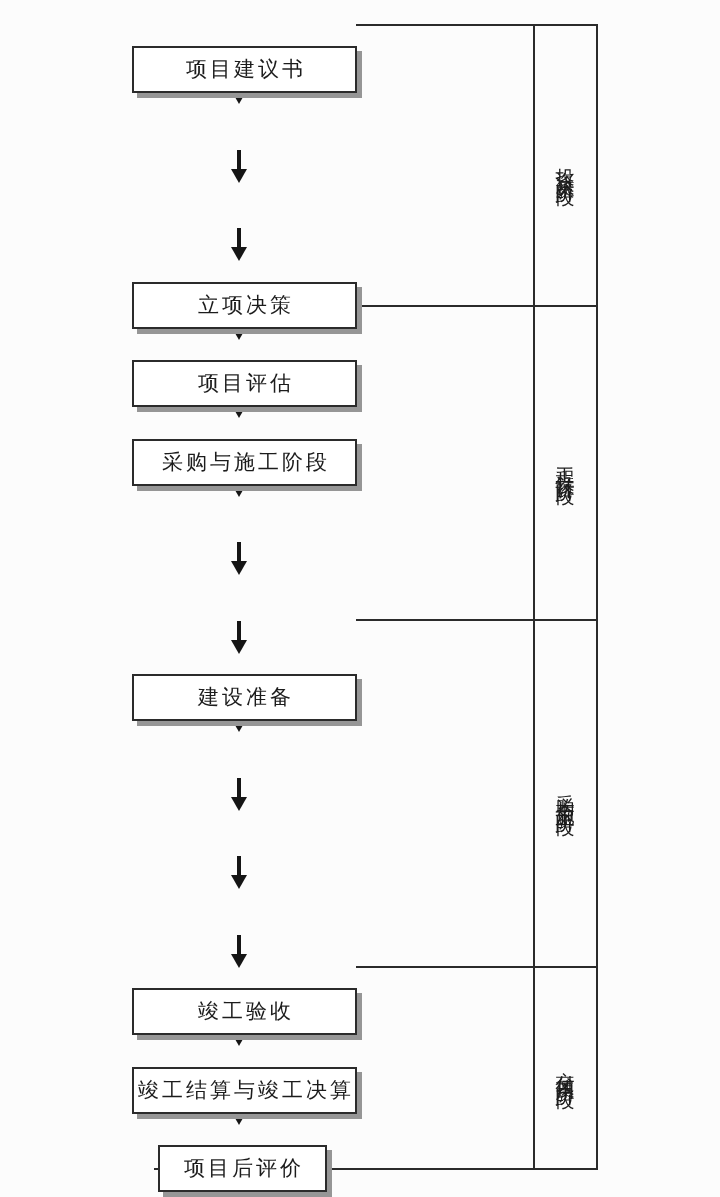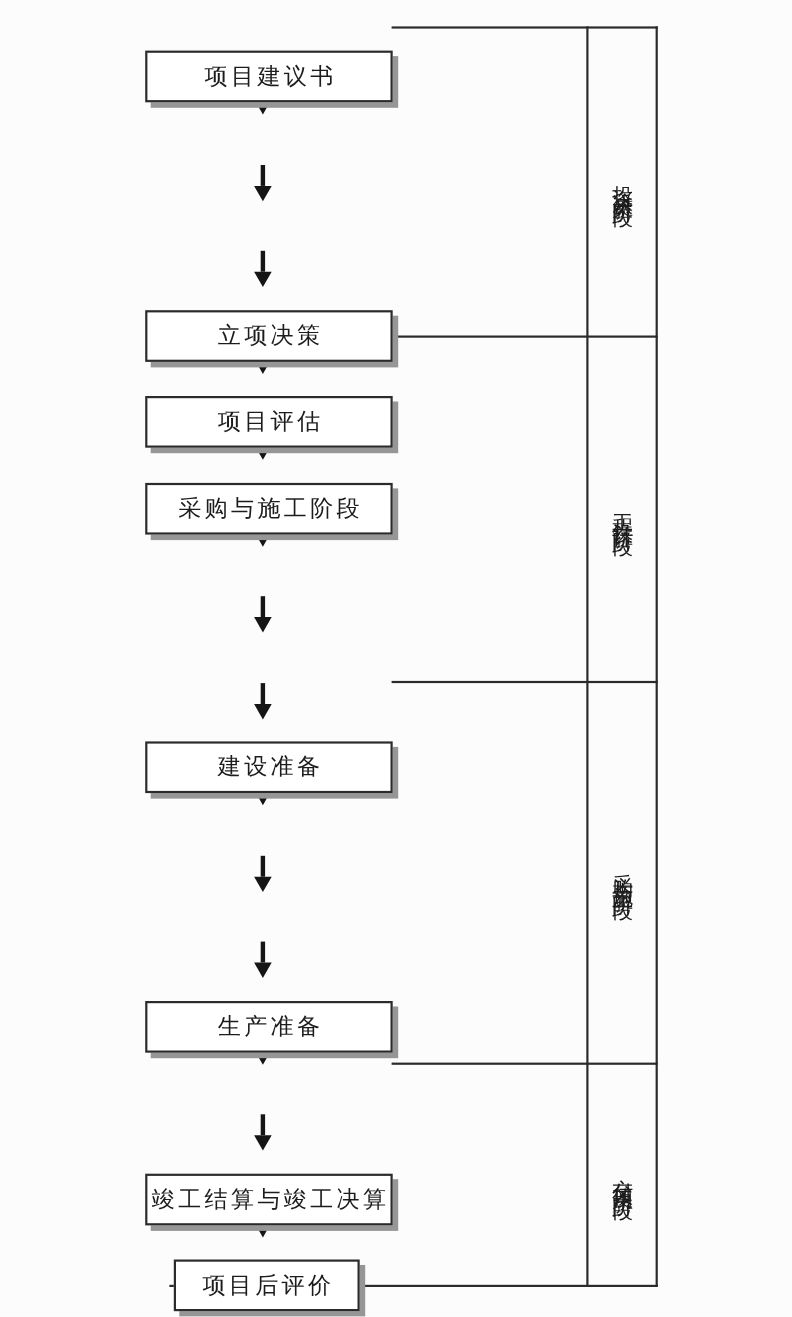--- a/index.html
+++ b/index.html
@@ -179,28 +179,28 @@
   <div class="arrow" style="--i:9">
     <span class="arrow-stem"></span>
     <span class="arrow-head"></span>
   </div>
 
   <div class="arrow" style="--i:10">
     <span class="arrow-stem"></span>
     <span class="arrow-head"></span>
   </div>
 
-  <div class="step" style="--i:11">
-    <span class="step-label">生产准备</span>
-  </div>
   <div class="arrow" style="--i:11">
     <span class="arrow-stem"></span>
     <span class="arrow-head"></span>
   </div>
 
+  <div class="step" style="--i:12">
+    <span class="step-label">竣工验收</span>
+  </div>
   <div class="arrow" style="--i:12">
     <span class="arrow-stem"></span>
     <span class="arrow-head"></span>
   </div>
 
   <div class="step" style="--i:13">
     <span class="step-label">竣工结算与竣工决算</span>
   </div>
   <div class="arrow" style="--i:13">
     <span class="arrow-stem"></span>

